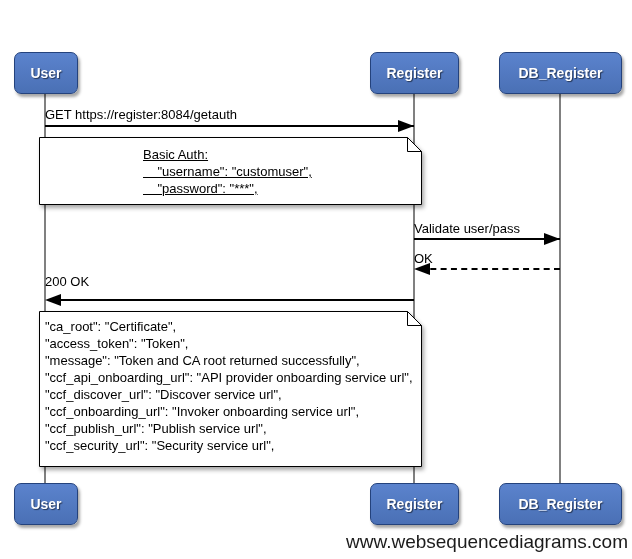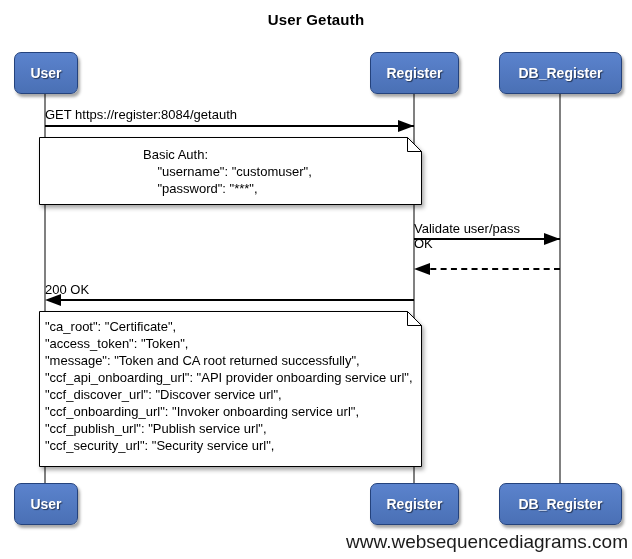--- a/index.html
+++ b/index.html
@@ -40,33 +40,32 @@
     position:absolute; font-size:13px; height:16px;
     white-space:nowrap; z-index:2;
   }
   .note { position:absolute; z-index:3; }
   .note svg { display:block; filter:drop-shadow(2px 3px 2px rgba(0,0,0,0.35)); }
   .note svg polygon { fill:var(--note-bg,#fff); stroke:var(--note-border,#000); stroke-width:1; }
   .note-text {
     position:absolute; left:0; top:0; right:0; bottom:0;
     font-size:13px; line-height:17px; white-space:pre; overflow:hidden;
   }
-  .note-text.n1 { padding:9px 4px 0 104px; }
+  .note-text.n1 { padding:9px 4px 0 104px;text-decoration:underline; }
   .note-text.n2 { padding:7px 4px 0 6px; }
   .footer {
     position:absolute; right:4px; bottom:6px;
     font-size:19px; color:var(--footer-text,#1c1c1c); white-space:nowrap;
   }
 </style>
 </head>
 <body>
 
 <div class="canvas">
 
-  <div class="title">User Getauth</div>
 
   <div class="lifeline" style="left:44px"></div>
   <div class="lifeline" style="left:413px"></div>
   <div class="lifeline" style="left:559px"></div>
 
   <div class="actor" style="left:14px;top:52px;width:62px">
     <span>User</span>
   </div>
   <div class="actor" style="left:370px;top:52px;width:87px">
     <span>Register</span>
@@ -84,25 +83,25 @@
       <polygon points="0.5,0.5 368.5,0.5 382.5,14.5 382.5,67.5 0.5,67.5"></polygon>
       <polygon points="368.5,0.5 368.5,14.5 382.5,14.5"></polygon>
     </svg>
     <div class="note-text n1"><div>Basic Auth:</div><div>    "username": "customuser",</div><div>    "password": "***",</div></div>
   </div>
 
   <div class="msg-label" style="left:414px;top:221px;width:170px">Validate user/pass</div>
   <div class="msg-line" style="left:414px;top:238px;width:146px"></div>
   <div class="ah right" style="left:544px;top:233px"></div>
 
-  <div class="msg-label" style="left:414px;top:236px;width:130px">OK</div>
+  <div class="msg-label" style="left:414px;top:251px;width:130px">OK</div>
   <div class="msg-line dashed" style="left:420px;top:268px;width:140px"></div>
   <div class="ah left" style="left:414px;top:263px"></div>
 
-  <div class="msg-label" style="left:45px;top:282px;width:369px">200 OK</div>
+  <div class="msg-label" style="left:45px;top:274px;width:369px">200 OK</div>
   <div class="msg-line" style="left:51px;top:299px;width:363px"></div>
   <div class="ah left" style="left:45px;top:294px"></div>
 
   <div class="note" style="left:39px;top:311px;width:383px;height:156px">
     <svg width="383" height="156" viewBox="0 0 383 156">
       <polygon points="0.5,0.5 368.5,0.5 382.5,14.5 382.5,155.5 0.5,155.5"></polygon>
       <polygon points="368.5,0.5 368.5,14.5 382.5,14.5"></polygon>
     </svg>
     <div class="note-text n2"><div>"ca_root": "Certificate",</div><div>"access_token": "Token",</div><div>"message": "Token and CA root returned successfully",</div><div>"ccf_api_onboarding_url": "API provider onboarding service url",</div><div>"ccf_discover_url": "Discover service url",</div><div>"ccf_onboarding_url": "Invoker onboarding service url",</div><div>"ccf_publish_url": "Publish service url",</div><div>"ccf_security_url": "Security service url",</div></div>
   </div>

